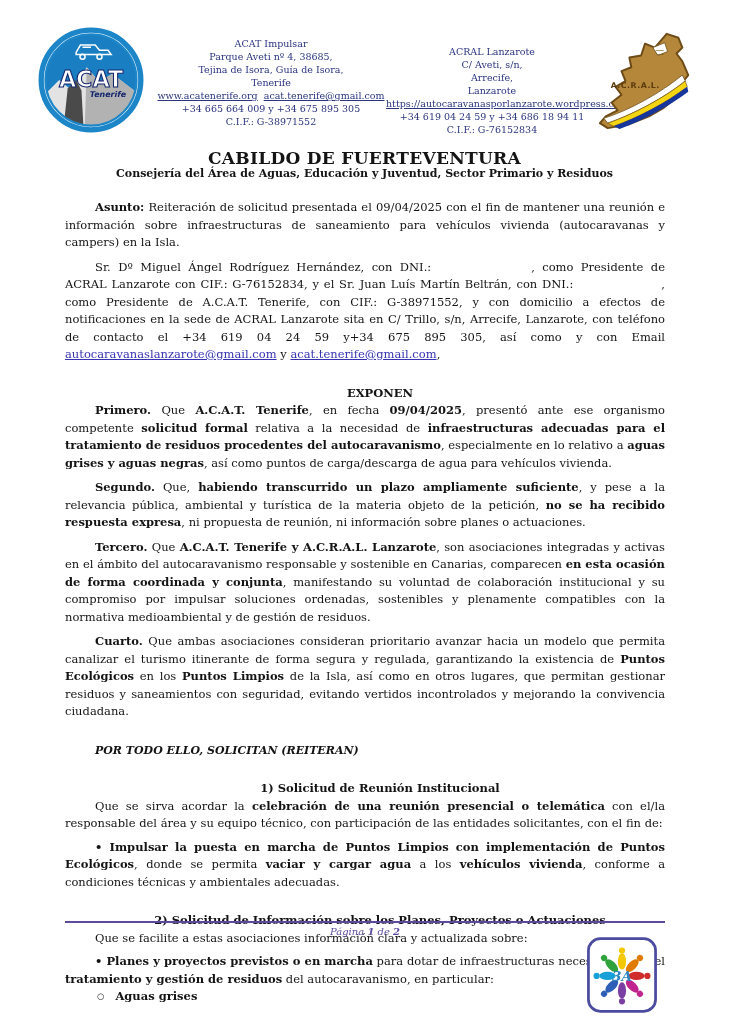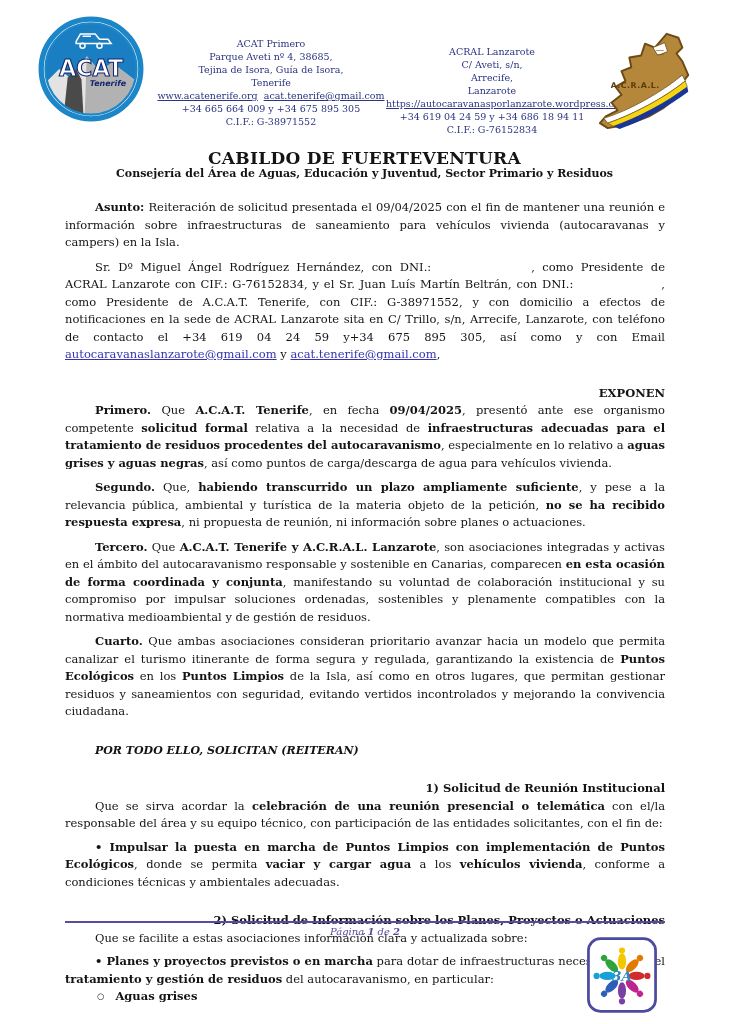--- a/index.html
+++ b/index.html
@@ -1,40 +1,40 @@
 <!DOCTYPE html>
 <html><head>
 <meta charset="utf-8">
 <style>
   html,body{margin:0;padding:0;background:#9a9a9a;}
   .page{position:relative;width:729px;height:1024px;margin:0 auto;background:#ffffff;
         font-family:"DejaVu Serif","Liberation Serif",serif;color:#141414;overflow:hidden;}
 
   
-  .logo-left{position:absolute;left:38px;top:16px;width:106px;height:106px;}
+  .logo-left{position:absolute;left:38px;top:27px;width:106px;height:106px;}
   .logo-right{position:absolute;left:594px;top:30px;width:108px;height:100px;}
   .addr{position:absolute;text-align:center;font-size:9.5px;line-height:13px;color:#2b3580;}
   .addr-acat{left:150px;top:37px;width:242px;}
   .addr-acral{left:386px;top:45px;width:212px;}
   .addr .lnk{color:inherit;}
 
   
   .title{position:absolute;left:0;top:148px;width:729px;text-align:center;
          font-weight:bold;font-size:17px;letter-spacing:.3px;}
   .subtitle{position:absolute;left:0;top:167px;width:729px;text-align:center;
             font-weight:bold;font-size:11px;}
 
   
   .doc{position:absolute;left:65px;top:199px;width:600px;font-size:11.5px;
        line-height:17.5px;text-align:justify;}
   .p{text-indent:30px;margin:0;}
   .gap{margin-top:7px;}
   .gap2{margin-top:21px;}
   .gsm{margin-top:6px;}
-  .h{font-weight:bold;text-align:right;}
+  .h{font-weight:bold;text-align:center;}
   .bi{font-weight:bold;font-style:italic;text-align:left;font-size:11px;}
   .sub{margin:0;text-indent:0;padding-left:32px;text-align:left;}
   .b{font-weight:bold;}
   .i{font-style:italic;}
   .sm{font-size:8.5px;position:relative;top:-1px;}
   .lnk{color:#3434b3;text-decoration:underline;cursor:pointer;}
   .gapspan{display:inline-block;}
 
   
   .foot-rule{position:absolute;left:65px;top:921px;width:600px;border-top:2px solid #5b4a9e;}
@@ -65,21 +65,21 @@
           <path d="M42 19 h8"></path>
         </g>
       </g>
       <circle cx="50" cy="50" r="43" fill="none" stroke="#1d86c8" stroke-width="2"></circle>
       <text x="50" y="57" text-anchor="middle" font-family="DejaVu Sans, sans-serif" font-weight="bold" font-size="21" fill="#ffffff" stroke="#14266e" stroke-width="1">ACAT</text>
       <text x="66" y="66" text-anchor="middle" font-family="DejaVu Sans, sans-serif" font-style="italic" font-weight="bold" font-size="7.5" fill="#14266e">Tenerife</text>
     </svg>
   </div>
 
   <div class="addr addr-acat">
-      <div class="addr-line"><span>ACAT Primero</span></div>
+      <div class="addr-line"><span>ACAT Impulsar</span></div>
       <div class="addr-line"><span>Parque Aveti nº 4, 38685,</span></div>
       <div class="addr-line"><span>Tejina de Isora, Guía de Isora,</span></div>
       <div class="addr-line"><span>Tenerife</span></div>
       <div class="addr-line"><a href="#" class="lnk">www.acatenerife.org</a><span>&nbsp; </span><a href="#" class="lnk">acat.tenerife@gmail.com</a></div>
       <div class="addr-line"><span>+34 665 664 009 y +34 675 895 305</span></div>
       <div class="addr-line"><span>C.I.F.: G-38971552</span></div>
     </div>
 
   <div class="addr addr-acral">
       <div class="addr-line"><span>ACRAL Lanzarote</span></div>

